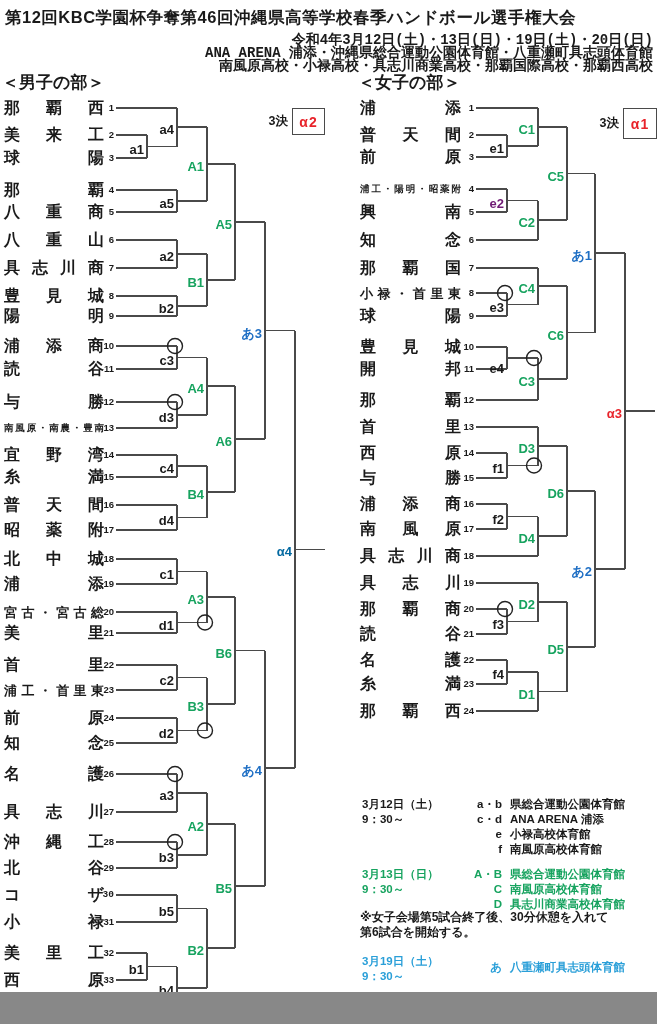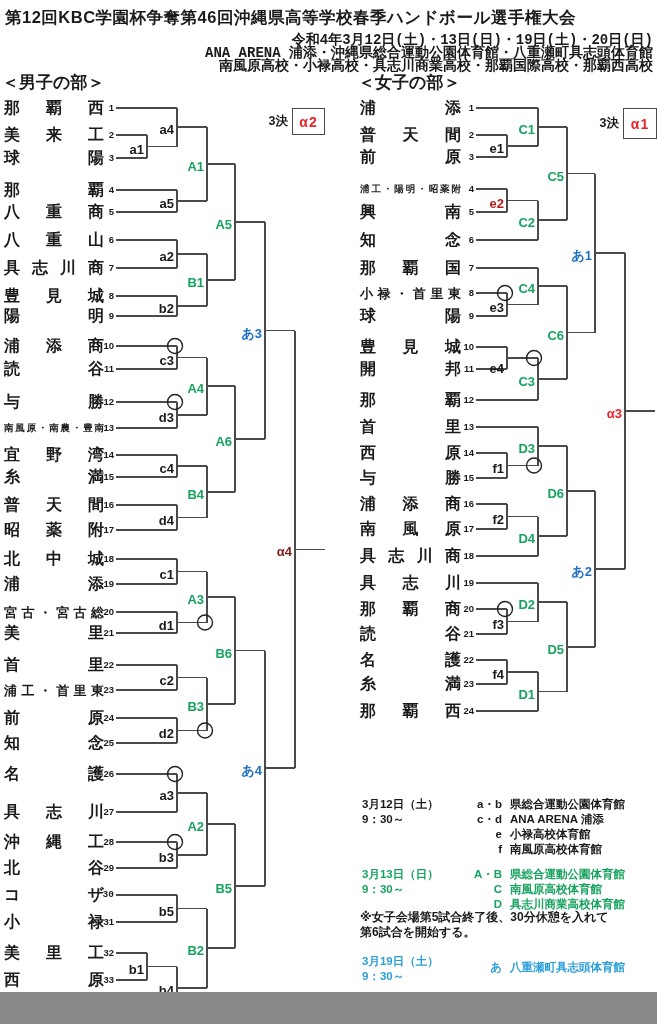--- a/index.html
+++ b/index.html
@@ -443,21 +443,21 @@
       <div class="abs mlbl" style="right: 425px; top: 652.5px; color: rgb(23, 163, 95);">B6</div>
       <div class="abs mlbl" style="right: 483px; top: 795px; color: rgb(26, 26, 26);">a3</div>
       <div class="abs mlbl" style="right: 483px; top: 857px; color: rgb(26, 26, 26);">b3</div>
       <div class="abs mlbl" style="right: 453px; top: 826px; color: rgb(23, 163, 95);">A2</div>
       <div class="abs mlbl" style="right: 483px; top: 910.5px; color: rgb(26, 26, 26);">b5</div>
       <div class="abs mlbl" style="right: 513px; top: 968.5px; color: rgb(26, 26, 26);">b1</div>
       <div class="abs mlbl" style="right: 483px; top: 989.75px; color: rgb(26, 26, 26);">b4</div>
       <div class="abs mlbl" style="right: 453px; top: 950.125px; color: rgb(23, 163, 95);">B2</div>
       <div class="abs mlbl" style="right: 425px; top: 888.062px; color: rgb(23, 163, 95);">B5</div>
       <div class="abs mlbl" style="right: 395px; top: 770.281px; color: rgb(31, 111, 196);">あ4</div>
-      <div class="abs mlbl" style="right: 365px; top: 551.406px; color: #7f1d1d; text-align: right;">α4</div>
+      <div class="abs mlbl" style="right: 365px; top: 551.406px; color: #0369a1; text-align: right;">α4</div>
       <div class="abs mlbl tp-lbl" style="right: 369px; top: 120.5px; color: rgb(26, 26, 26);">3決</div>
       <div class="abs tp-box" style="left: 292px; top: 108px; width: 31px; height: 25px;">
         <span class="tp-code" style="color: rgb(232, 35, 42);">α2</span>
       </div>
       <div class="abs team" style="left: 360px; top: 99px; width: 101px; height: 18px; font-size: 16px;">
         <span>浦</span>
         <span>添</span>
       </div>
       <div class="abs num" style="right: 183px; top: 108px;">1</div>
       <div class="abs team" style="left: 360px; top: 126px; width: 101px; height: 18px; font-size: 16px;">
@@ -591,21 +591,21 @@
       </div>
       <div class="abs num" style="right: 183px; top: 684px;">23</div>
       <div class="abs team" style="left: 360px; top: 702px; width: 101px; height: 18px; font-size: 16px;">
         <span>那</span>
         <span>覇</span>
         <span>西</span>
       </div>
       <div class="abs num" style="right: 183px; top: 711px;">24</div>
       <div class="abs mlbl" style="right: 153px; top: 148px; color: rgb(26, 26, 26);">e1</div>
       <div class="abs mlbl" style="right: 122px; top: 129px; color: rgb(23, 163, 95);">C1</div>
-      <div class="abs mlbl" style="right: 153px; top: 202.5px; color: #b91c1c;">e2</div>
+      <div class="abs mlbl" style="right: 153px; top: 202.5px; color: #701a75;">e2</div>
       <div class="abs mlbl" style="right: 122px; top: 222.25px; color: rgb(23, 163, 95);">C2</div>
       <div class="abs mlbl" style="right: 93px; top: 175.625px; color: rgb(23, 163, 95);">C5</div>
       <div class="abs mlbl" style="right: 153px; top: 306.5px; color: rgb(26, 26, 26);">e3</div>
       <div class="abs mlbl" style="right: 122px; top: 288.25px; color: rgb(23, 163, 95);">C4</div>
       <div class="abs mlbl" style="right: 153px; top: 368px; color: rgb(26, 26, 26);">e4</div>
       <div class="abs mlbl" style="right: 122px; top: 381px; color: rgb(23, 163, 95);">C3</div>
       <div class="abs mlbl" style="right: 93px; top: 334.625px; color: rgb(23, 163, 95);">C6</div>
       <div class="abs mlbl" style="right: 65px; top: 255.125px; color: rgb(31, 111, 196);">あ1</div>
       <div class="abs mlbl" style="right: 153px; top: 467.5px; color: rgb(26, 26, 26);">f1</div>
       <div class="abs mlbl" style="right: 122px; top: 448.25px; color: rgb(23, 163, 95);">D3</div>

